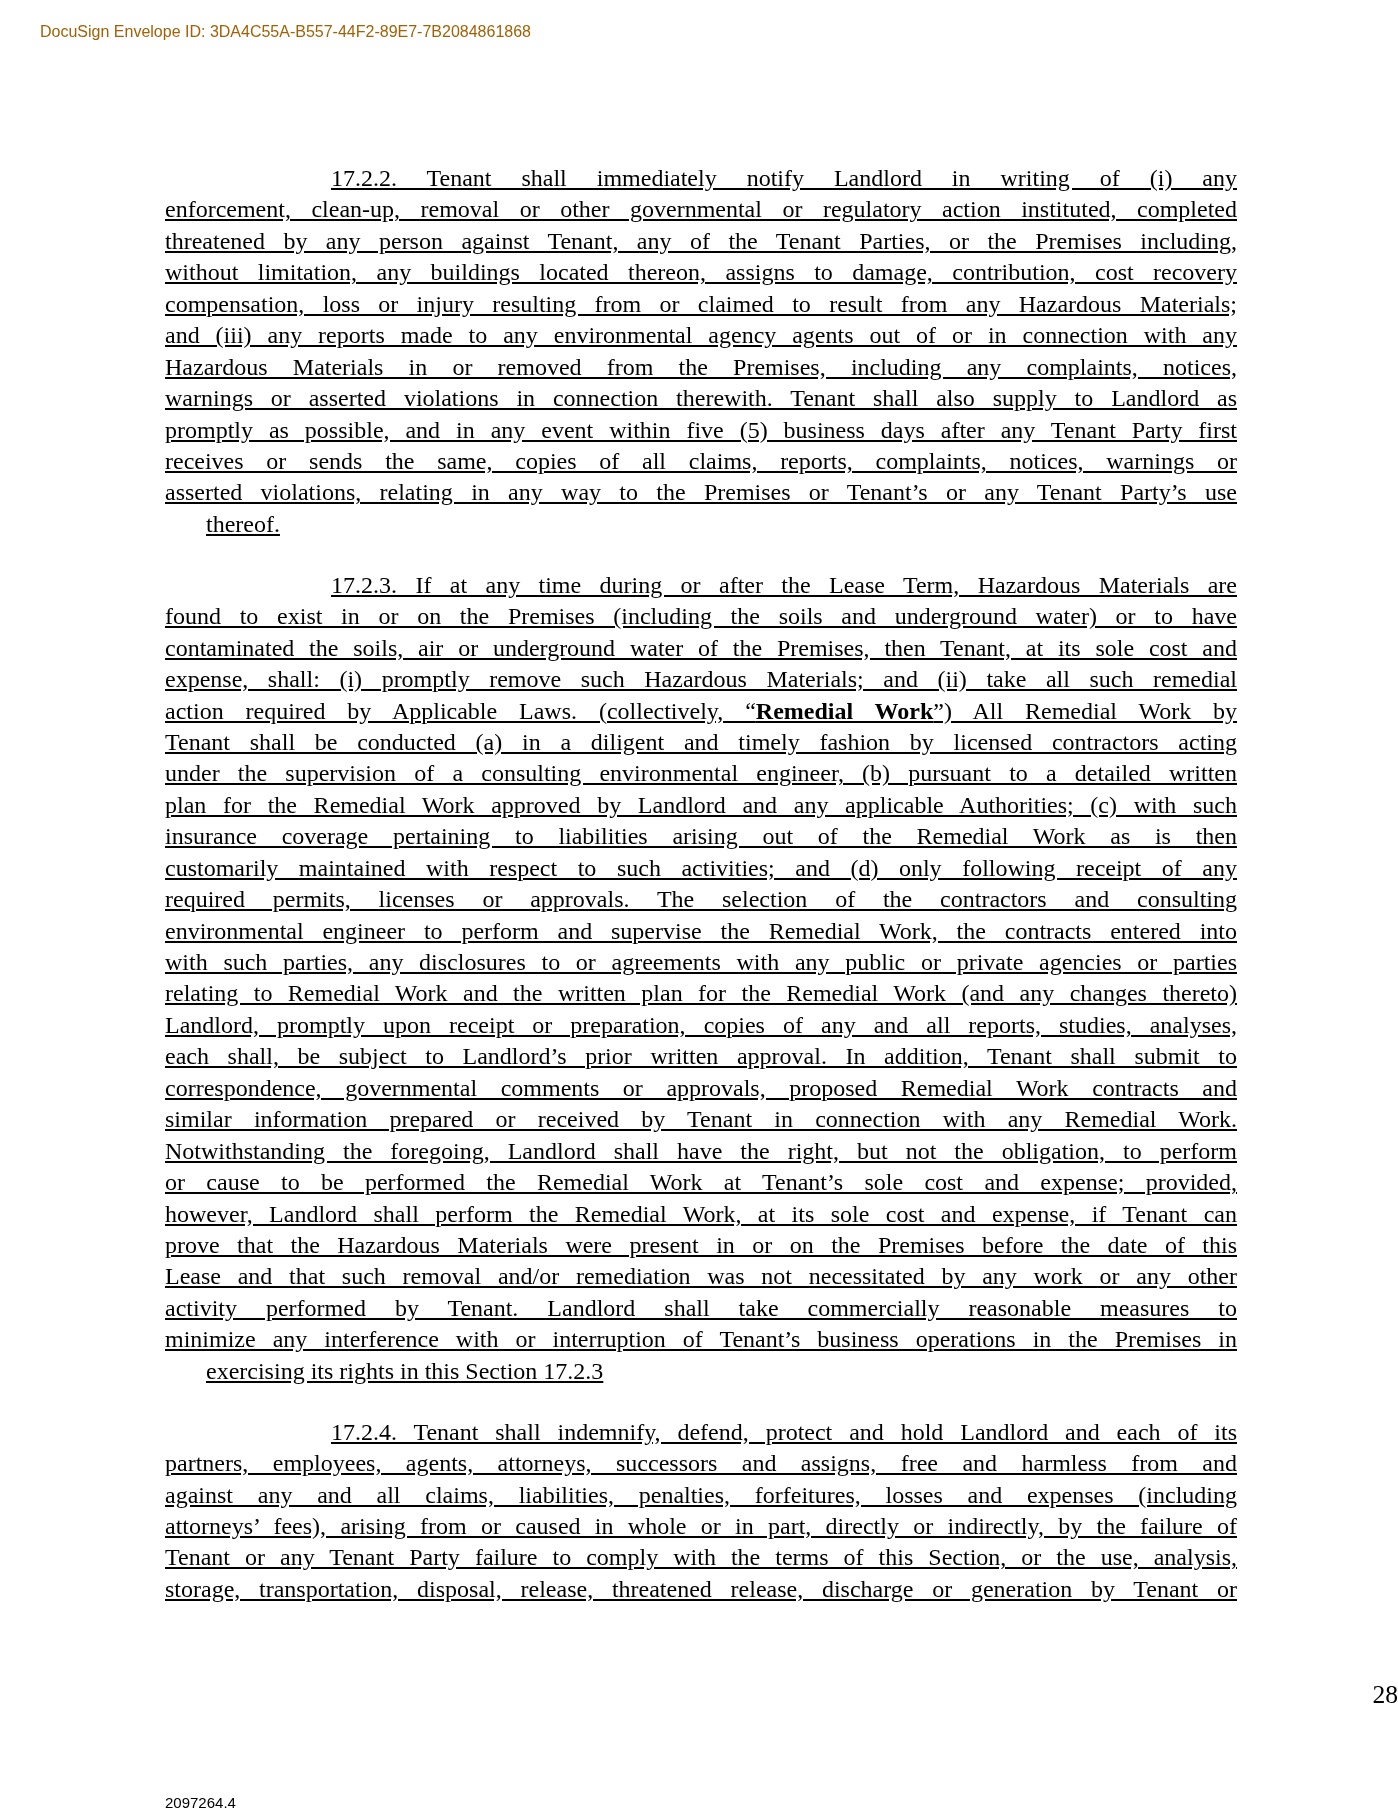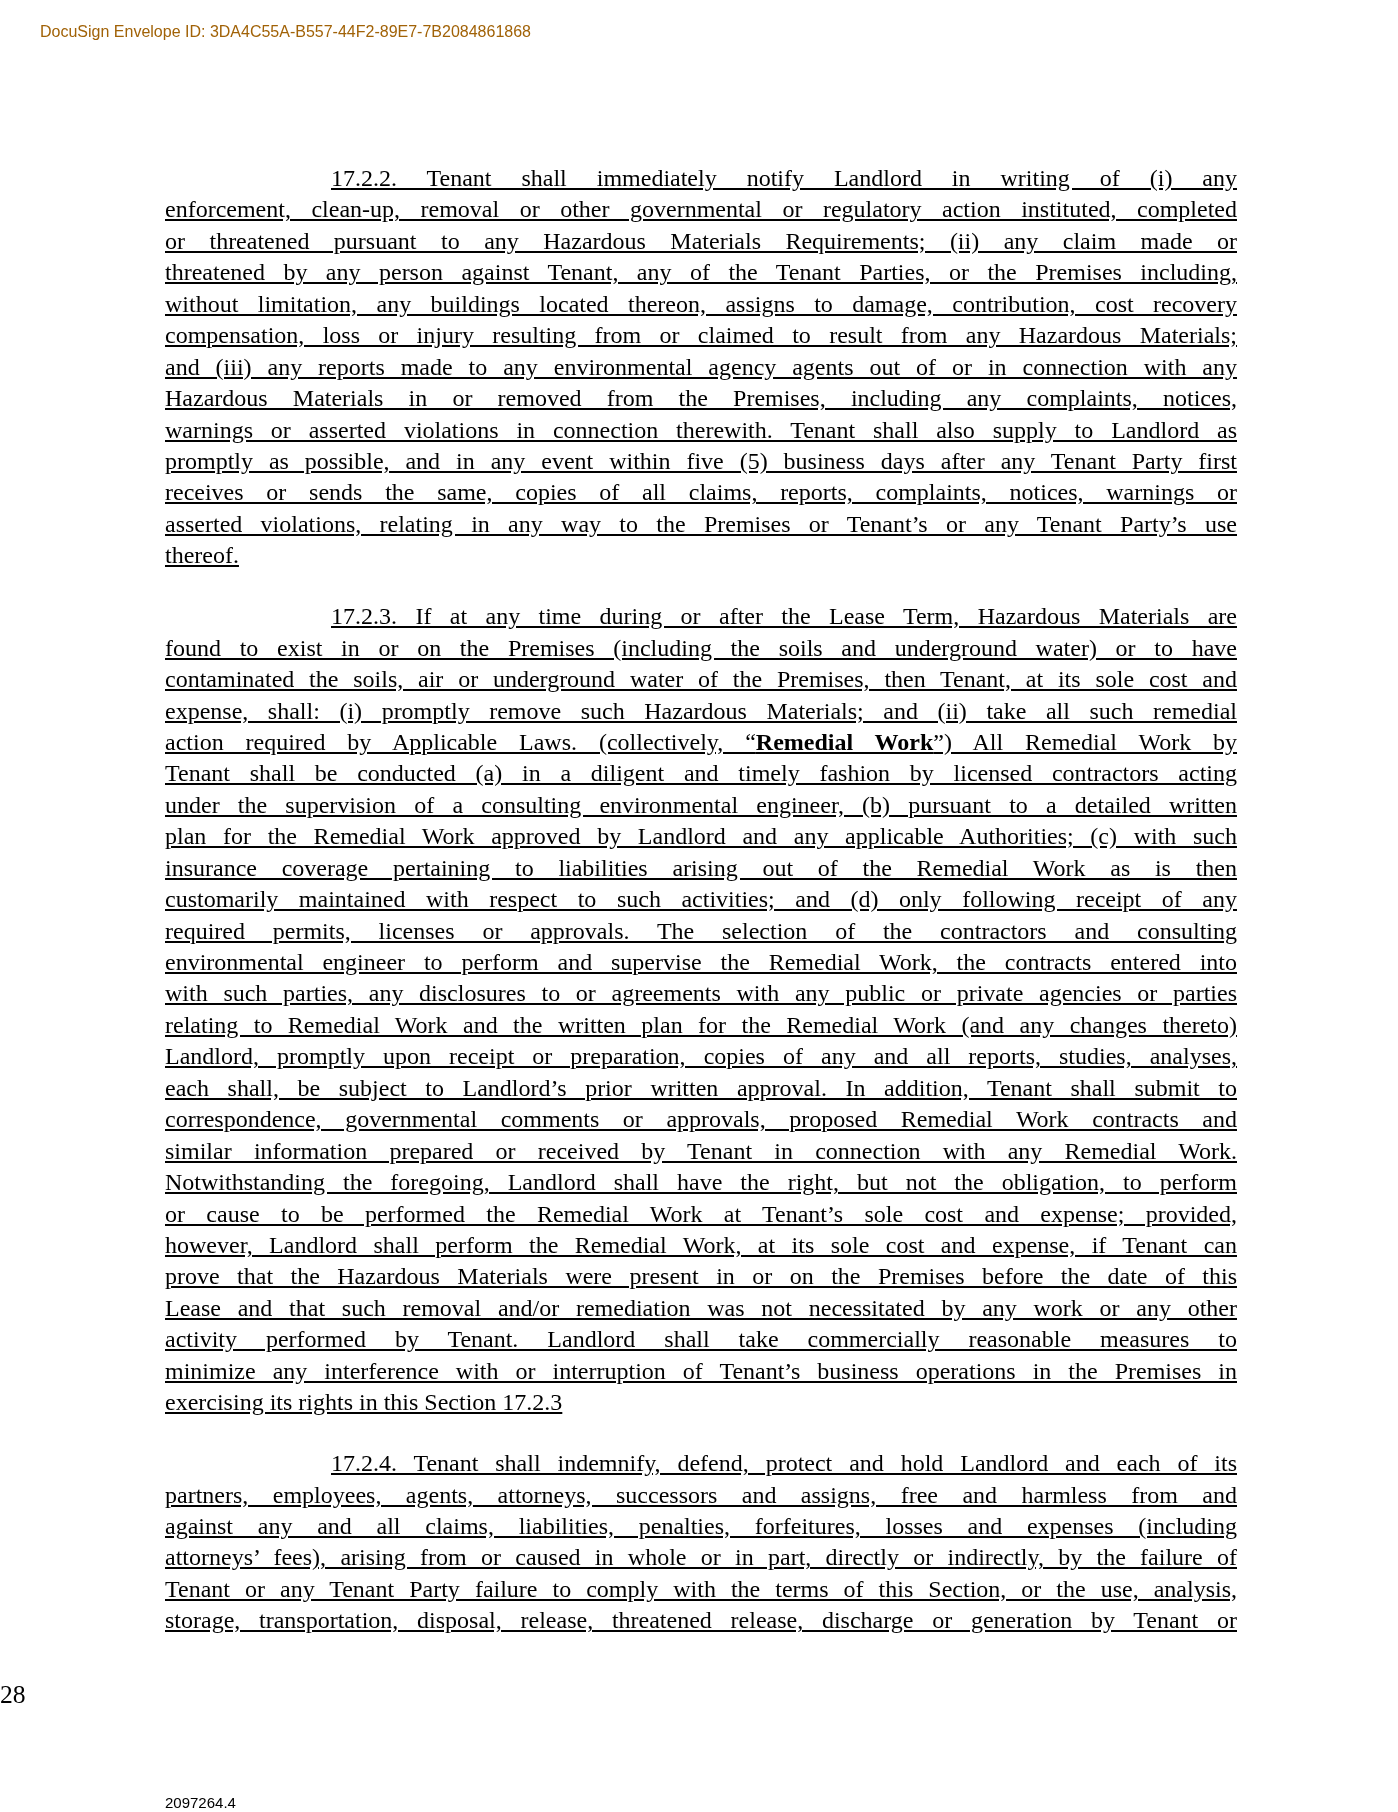--- a/index.html
+++ b/index.html
@@ -11,42 +11,41 @@
   }
   .body {
     position: absolute; left: 165px; top: 163px; width: 1072px;
     font-family: "Liberation Serif", serif; font-size: 24px; line-height: 31.45px; text-decoration: underline;
   }
   .para { margin: 0 0 29.5px 0; }
   .line {
     display: block; white-space: nowrap; text-align: justify; text-align-last: justify;
     height: 31.45px; overflow: visible;
   }
-  .line.last { text-align: right; text-align-last: left; }
+  .line.last { text-align: right; text-align-last: left; margin-left: 41px; }
   .line.first { padding-left: 166px; }
   .bold { font-weight: bold; }
   .page-number {
-    position: absolute; left: 0; width: 1398px; top: 1680px; text-align: left;
+    position: absolute; left: 0; width: 1398px; top: 1680px; text-align: right;
     font-family: "Liberation Serif", serif; font-size: 25.6px; line-height: 30px;
   }
   .doc-number {
     position: absolute; left: 165px; top: 1792px;
     font-family: Liberation Sans, sans-serif; font-size: 15px; line-height: 22px;
   }
 </style>
 </head>
 <body>
 
 <div class="envelope">DocuSign Envelope ID: 3DA4C55A-B557-44F2-89E7-7B2084861868</div>
 
 <div class="body" id="doc-body">
     <div class="para">
       <span class="line first"><span>17.2.2.</span> Tenant shall immediately notify Landlord in writing of (i) any</span>
       <span class="line">enforcement, clean-up, removal or other governmental or regulatory action instituted, completed</span>
-      <span class="line">or threatened pursuant to any Hazardous Materials Requirements; (ii) any claim made or</span>
       <span class="line">threatened by any person against Tenant, any of the Tenant Parties, or the Premises including,</span>
       <span class="line">without limitation, any buildings located thereon, assigns to damage, contribution, cost recovery</span>
       <span class="line">compensation, loss or injury resulting from or claimed to result from any Hazardous Materials;</span>
       <span class="line">and (iii) any reports made to any environmental agency agents out of or in connection with any</span>
       <span class="line">Hazardous Materials in or removed from the Premises, including any complaints, notices,</span>
       <span class="line">warnings or asserted violations in connection therewith.  Tenant shall also supply to Landlord as</span>
       <span class="line">promptly as possible, and in any event within five (5) business days after any Tenant Party first</span>
       <span class="line">receives or sends the same, copies of all claims, reports, complaints, notices, warnings or</span>
       <span class="line">asserted violations, relating in any way to the Premises or Tenant’s or any Tenant Party’s use</span>
       <span class="line last">thereof.</span>

